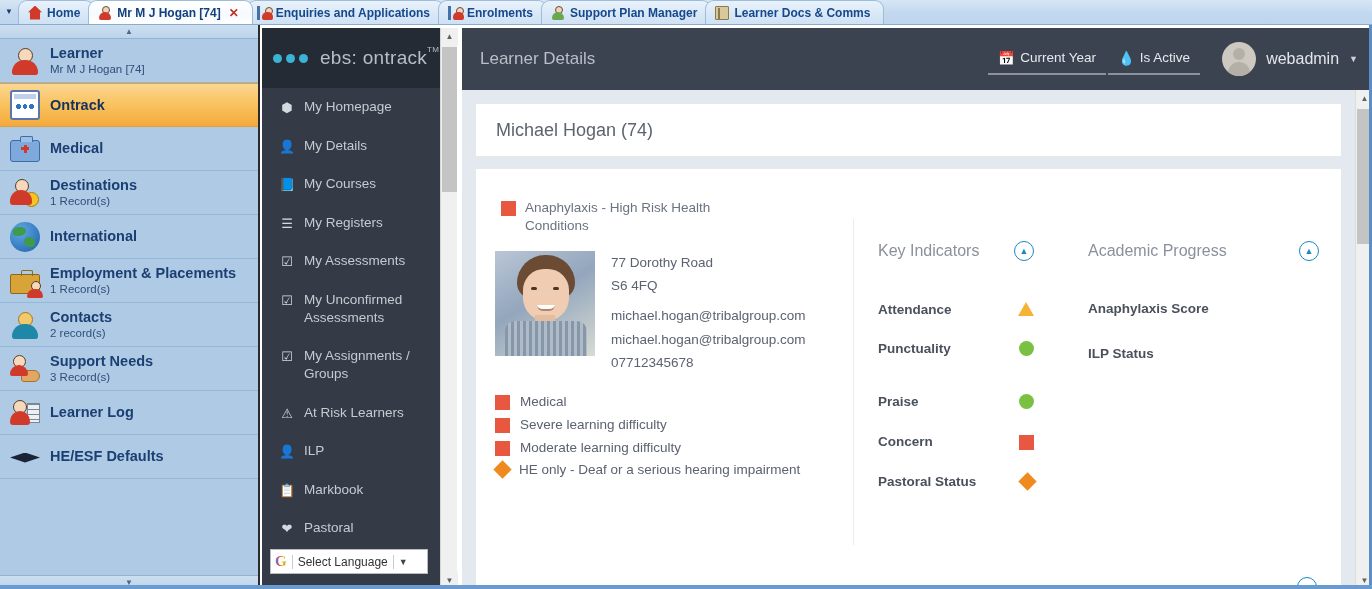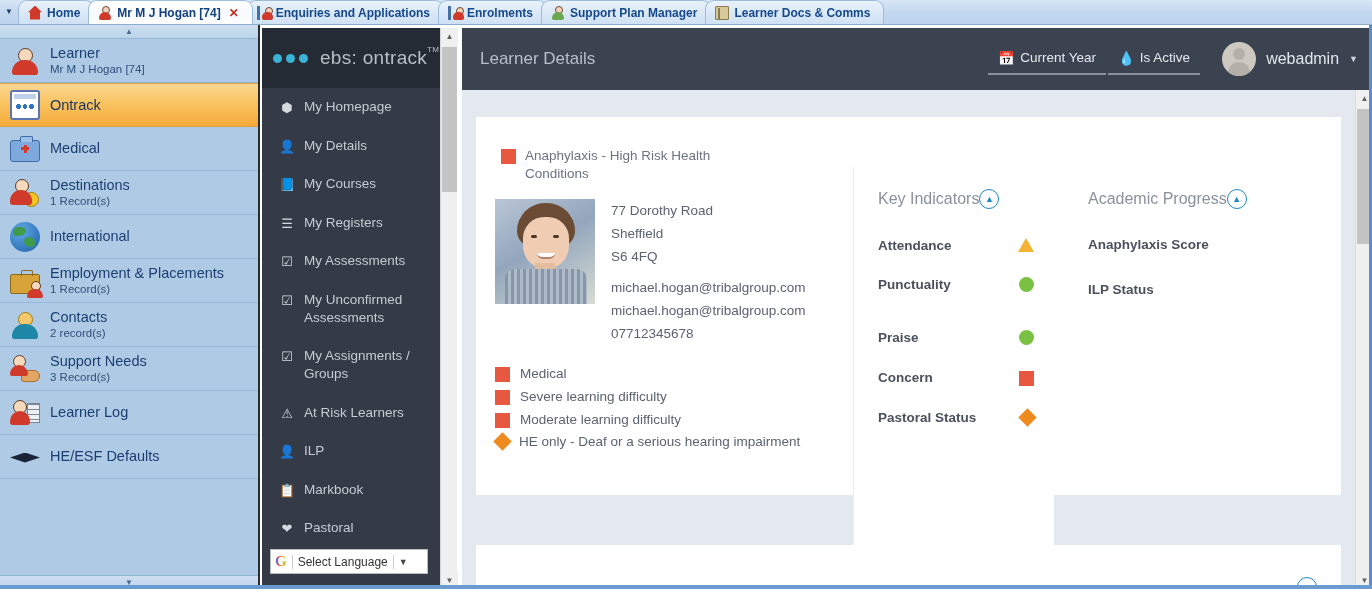--- a/index.html
+++ b/index.html
@@ -78,21 +78,21 @@
     min-height: 44px;
     border-bottom: 1px solid #95b8d8;
     cursor: pointer;
   }
   .lb-item.selected {
     background: linear-gradient(to bottom,#fbd793 0%,#f9c462 45%,#f5a93a 100%);
     border-top: 1px solid #e0a040; border-bottom: 1px solid #e0a040;
   }
   .lb-ico { width: 30px; height: 30px; flex: none; position: relative; }
   .lb-text { line-height: 1.15; }
-  .lb-title { font-size: 14.5px; font-weight: normal; color: #1c3f73; }
+  .lb-title { font-size: 14.5px; font-weight: bold; color: #1c3f73; }
   .lb-item.selected .lb-title { color: #17315c; }
   .lb-sub { font-size: 11.5px; color: #2d4f7c; margin-top: 1px; }
 
   
   .ico-learner::before{content:"";position:absolute;left:8px;top:2px;width:13px;height:13px;border-radius:50%;background:#f6d9bd;border:1.5px solid #5b3a22;}
   .ico-learner::after{content:"";position:absolute;left:2px;top:14px;width:26px;height:15px;border-radius:13px 13px 3px 3px;background:#cf3a2b;}
   .ico-ontrack{background:#fff;border:2px solid #5b75b0;border-radius:3px;}
   .ico-ontrack::before{content:"";position:absolute;left:2px;top:2px;right:2px;height:5px;background:#bfd0ea;}
   .ico-ontrack::after{content:"";position:absolute;left:4px;top:12px;width:18px;height:5px;
       background: radial-gradient(circle 2.5px at 2.5px 2.5px,#2e73c4 98%,transparent 100%),
@@ -239,21 +239,21 @@
   .panel { background:#fff; }
   #panel-key {
     position:absolute; left:378px; top:-16px; width:200px; height:394px;
     box-shadow: -1px 0 0 #e9edf1;
     padding: 22px 20px 0 24px;
   }
   #panel-acad {
     position:absolute; left:592px; top:-16px; width:273px; height:224px;
     padding: 22px 22px 0 20px;
   }
-  .panel-head { display:flex; align-items:center; justify-content:flex-start; margin-bottom:22px; }
+  .panel-head { display:flex; align-items:center; justify-content:space-between; margin-bottom:34px; }
   .panel-title { font-size:16px; color:#8a919c; }
   .collapse-btn {
     width:20px;height:20px;border-radius:50%;border:1.7px solid #1c86c6;
     color:#1c86c6;font-size:9px;display:flex;align-items:center;justify-content:center;
     cursor:pointer; flex:none;
   }
   .kpi-row { display:flex; align-items:center; justify-content:space-between; padding:7px 0 17px 0; }
   .kpi-row .k { font-size:13.5px; color:#4a515c; font-weight:bold; }
   .tri { width:0;height:0;border-left:8px solid transparent;border-right:8px solid transparent;border-bottom:14px solid #f5b335; }
   .dot { width:15px;height:15px;border-radius:50%; }
@@ -505,20 +505,23 @@
 
     <div class="head-user">
       <span class="head-avatar"></span>
       <span class="head-username">webadmin</span>
       <span class="caret">▼</span>
     </div>
   </div>
 
   <div id="content">
 
+    <div class="card" id="card-name">
+      <span class="nm">Michael Hogan (74)</span>
+    </div>
 
     <div class="card" id="card-body">
 
       <div class="alert-row">
         <span class="sw" style="background:#e8573f"></span>
         <span class="alert-text">Anaphylaxis - High Risk Health Conditions</span>
       </div>
 
       <div class="lower">
 
@@ -529,21 +532,20 @@
                 <span class="hair"></span>
                 <span class="face"></span>
               <span class="eyeL"></span>
                 <span class="eyeR"></span>
                 <span class="mouth"></span>
               <span class="neck"></span>
                 <span class="body"></span>
             </div>
             <div class="addr">
               <div>77 Dorothy Road</div>
-              <div>Sheffield</div>
               <div>S6 4FQ</div>
               <div class="gap"></div>
               <div>michael.hogan@tribalgroup.com</div>
               <div>michael.hogan@tribalgroup.com</div>
               <div>07712345678</div>
             </div>
           </div>
 
           <div class="tags">
             <div class="tag-row">

